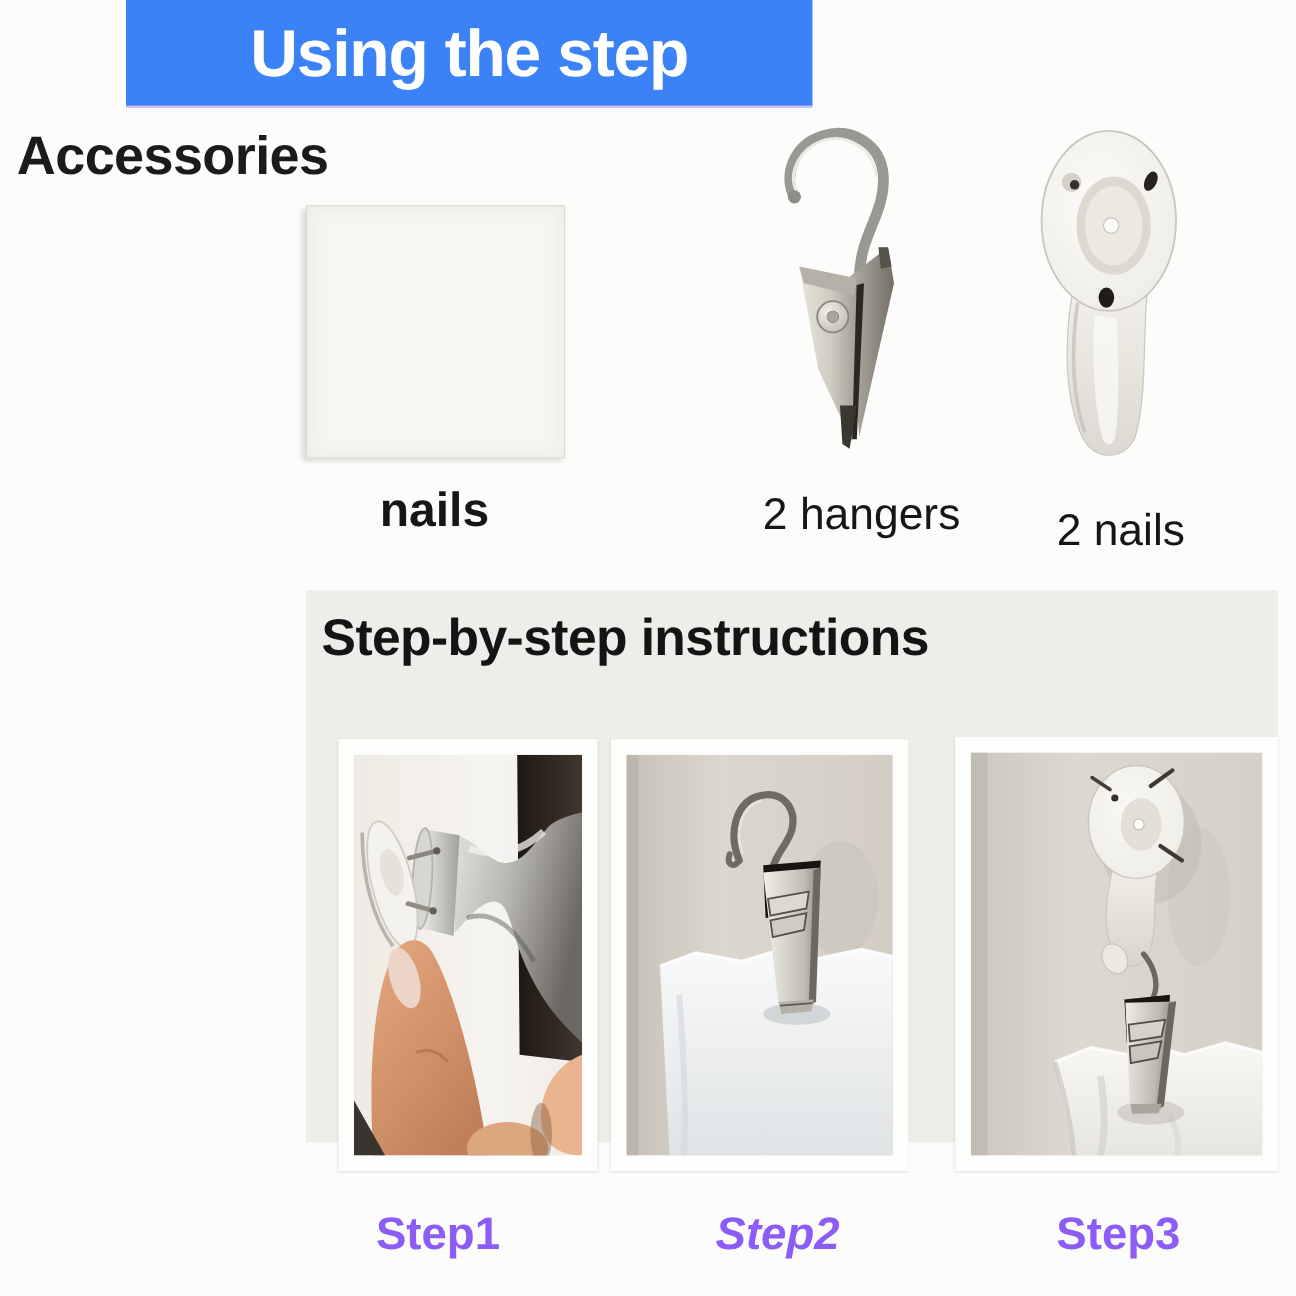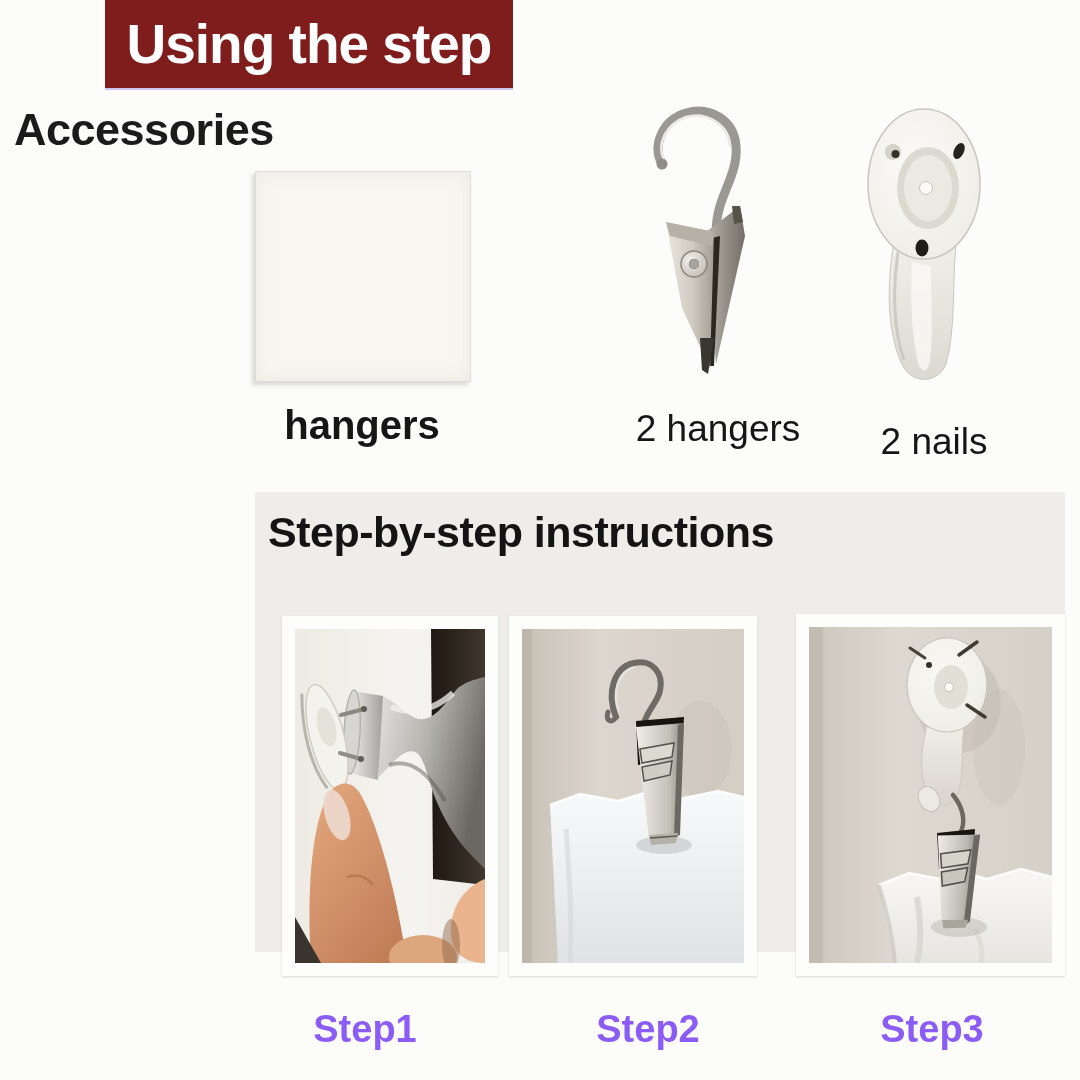--- a/index.html
+++ b/index.html
@@ -1,21 +1,21 @@
 <!DOCTYPE html>
 <html><head>
 <meta charset="utf-8">
 <style>
   html,body{margin:0;padding:0;}
   body{font-family:"Liberation Sans",sans-serif;background:#ffffff;}
   .page{position:relative;width:1080px;height:1080px;background:#fcfcfb;overflow:hidden;}
 
   
-  .banner{position:absolute;left:105px;top:0;width:408px;height:88px;
-    background:#7f1d1d;display:flex;align-items:center;justify-content:center;
+  .banner{position:absolute;left:105px;top:0;width:572px;height:88px;
+    background:#3b82f6;display:flex;align-items:center;justify-content:center;
     box-shadow:0 2px 0 #cfc3f2;}
   .banner-title{color:#ffffff;font-size:55px;font-weight:700;letter-spacing:-1px;line-height:1;}
 
   
   .acc-heading{position:absolute;left:14px;top:104px;font-size:45px;font-weight:600;
     color:#1b1b1b;letter-spacing:-0.5px;}
 
   
   .sticky-pad{position:absolute;left:255px;top:171px;width:214px;height:209px;
     background:#f7f6f1;border:1px solid #dedcd5;
@@ -34,21 +34,21 @@
 
   .step-card{position:absolute;background:#fdfdfc;box-shadow:0 1px 2px rgba(150,148,140,0.35);}
   .card-1{left:27px;top:124px;width:216px;height:360px;padding:13px;box-sizing:border-box;}
   .card-2{left:254px;top:124px;width:248px;height:360px;padding:13px;box-sizing:border-box;}
   .card-3{left:541px;top:122px;width:269px;height:362px;padding:13px;box-sizing:border-box;}
   .step-card svg{display:block;}
 
   .step-label{position:absolute;transform:translateX(-50%);white-space:nowrap;
     font-size:38px;font-weight:600;color:#8b5cf6;top:516px;}
   .step-label-1{left:110px;}
-  .step-label-2{left:393px;}
+  .step-label-2{left:393px;font-style:italic;}
   .step-label-3{left:677px;}
 </style>
 </head>
 <body>
 
 <div class="page">
 
   <div class="banner">
     <span class="banner-title">Using the step</span>
   </div>
@@ -114,21 +114,21 @@
     <ellipse cx="68" cy="86" rx="31" ry="41" fill="#dcd9d1"></ellipse>
     <ellipse cx="68" cy="86" rx="24" ry="33" fill="#ebe9e2"></ellipse>
     <circle cx="66" cy="86" r="6.5" fill="#fcfbf8" stroke="#c5c2ba" stroke-width="1"></circle>
 
     <circle cx="33" cy="50" r="8" fill="#d4d1c9"></circle>
     <circle cx="35.5" cy="52" r="4" fill="#36322b"></circle>
     <ellipse cx="99" cy="49" rx="5" ry="8.5" fill="#26231e" transform="rotate(25 99 49)"></ellipse>
     <ellipse cx="62" cy="146" rx="6.5" ry="8.5" fill="#201d19"></ellipse>
   </svg>
 
-  <div class="acc-label label-sticky">hangers</div>
+  <div class="acc-label label-sticky">nails</div>
   <div class="acc-label label-hangers">2 hangers</div>
   <div class="acc-label label-nails">2 nails</div>
 
   <div class="panel">
     <div class="panel-heading">Step-by-step instructions</div>
 
     <div class="step-card card-1">
       <svg width="190" height="334" viewBox="0 0 190 334">
         <defs>
           <linearGradient id="s1bg" x1="0" y1="0" x2="1" y2="0">

